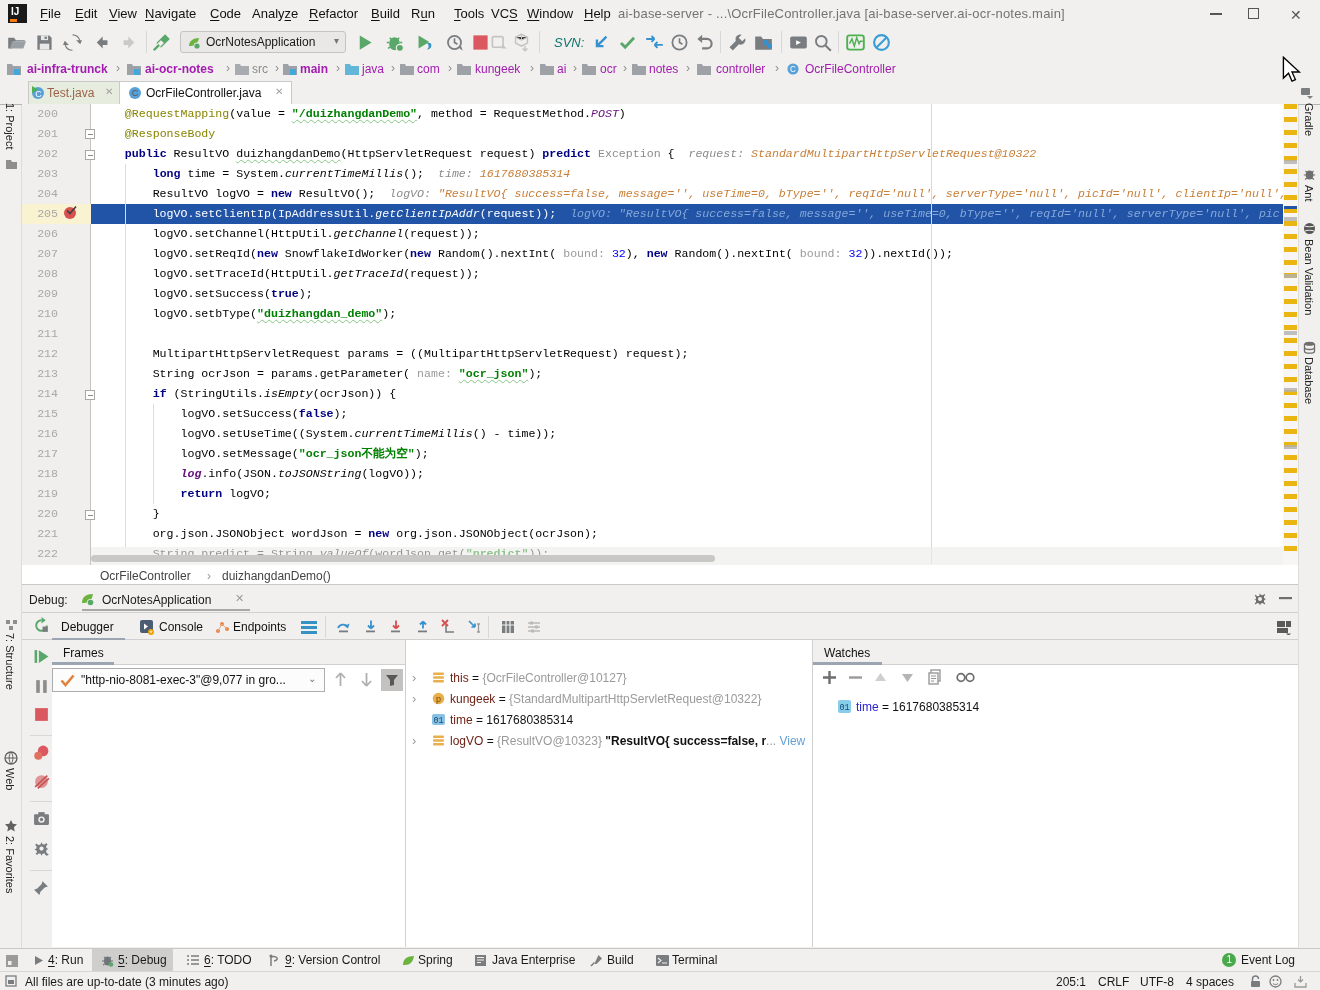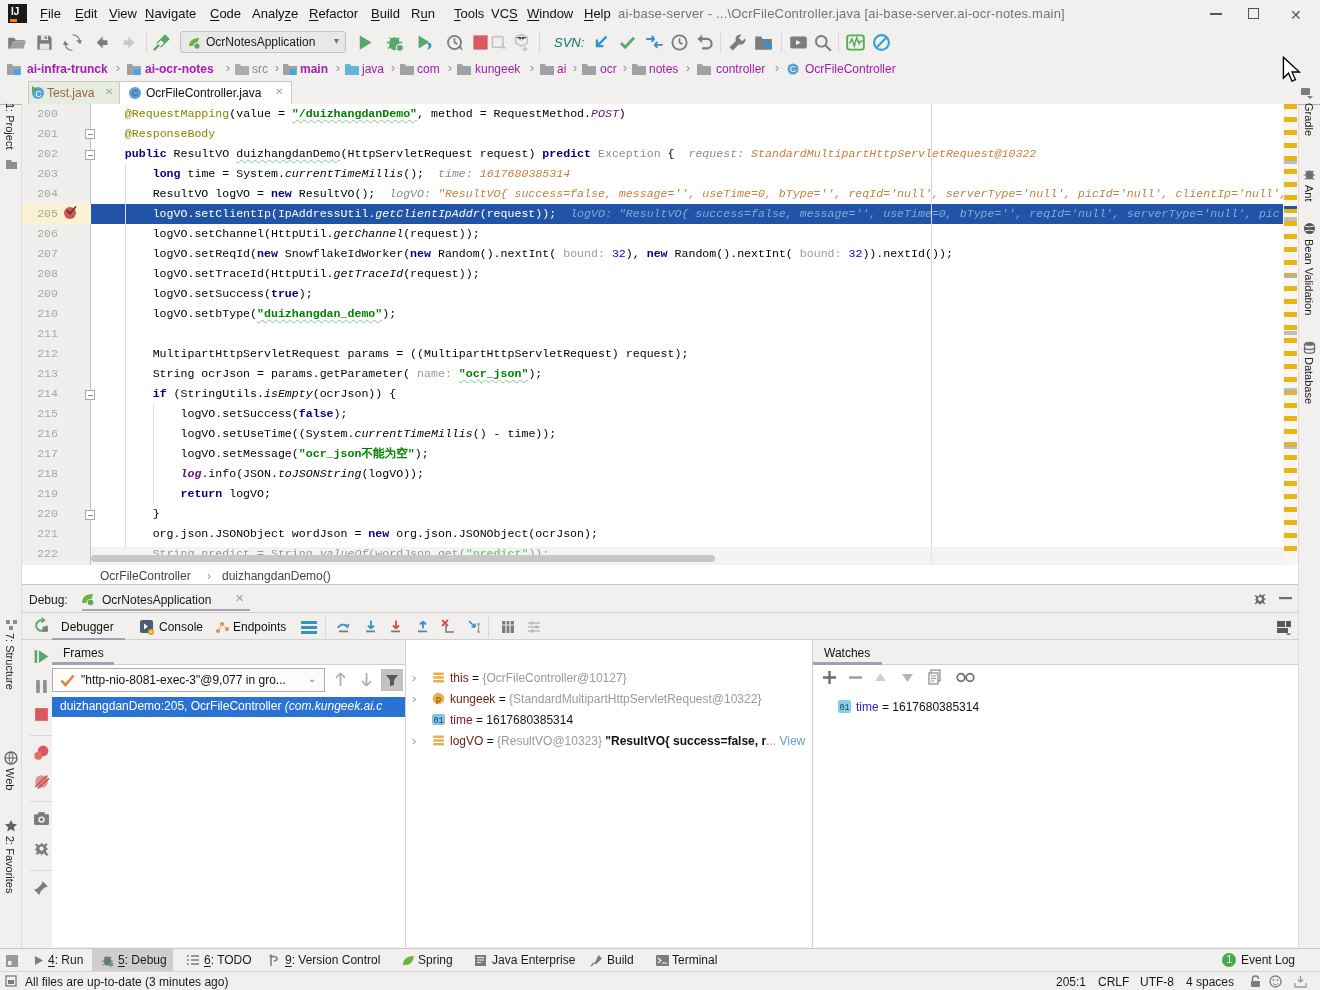--- a/index.html
+++ b/index.html
@@ -523,23 +523,20 @@
       <path d="M7.5 15V3M7.5 2 3 7M7.5 2l4.5 5" stroke="#b0b0b0" stroke-width="1.8" fill="none"></path>
     </svg>
   <svg class="abs" style="left:307px;top:31px;" width="15" height="17" viewBox="0 0 15 17">
       <path d="M7.5 2v12M7.5 15 3 10M7.5 15l4.5-5" stroke="#b0b0b0" stroke-width="1.8" fill="none"></path>
     </svg>
   <div class="abs" style="left:329px;top:29px;width:22px;height:22px;background:#c3c2c0;">
     <svg class="abs" style="left:4px;top:4px;" width="14" height="14" viewBox="0 0 14 14">
         <path d="M1 2h12L9 7v5l-4 1V7z" fill="#585858"></path>
       </svg>
   </div>
-  <div class="abs" style="left:0;top:57px;width:353px;height:20px;background:#2b73d3;">
-    <span class="abs" style="left:8px;top:2px;color:#fff;">duizhangdanDemo:205, OcrFileController <i>(com.kungeek.ai.c</i></span>
-  </div>
 </div>
 
 <div class="abs" id="vars">
   <div class="vrow" style="top:28px;">
     <span class="vch">›</span>
     <svg class="vic" viewBox="0 0 13 13">
         <rect x="1" y="1.5" width="11" height="2.6" rx="1" fill="#eaaf4d"></rect>
         <rect x="1" y="5.2" width="11" height="2.6" rx="1" fill="#eaaf4d"></rect>
         <rect x="1" y="8.9" width="11" height="2.6" rx="1" fill="#eaaf4d"></rect>
       </svg>

